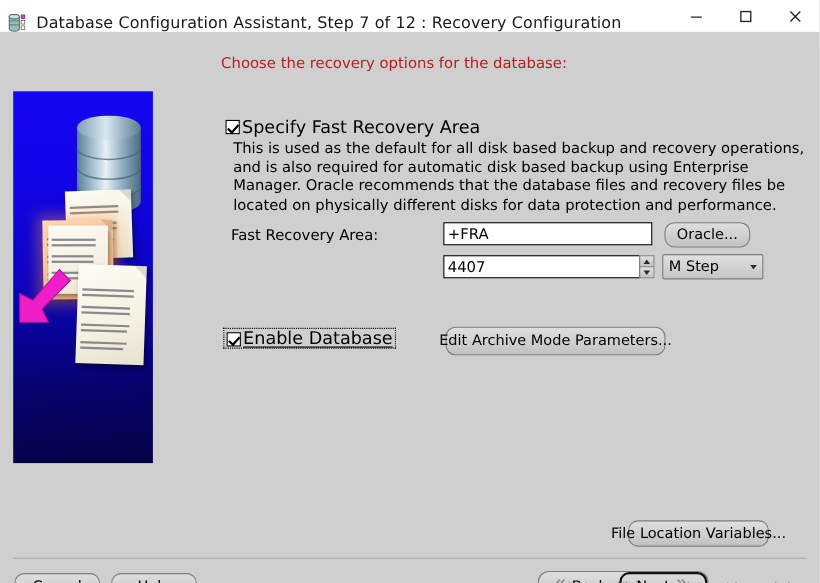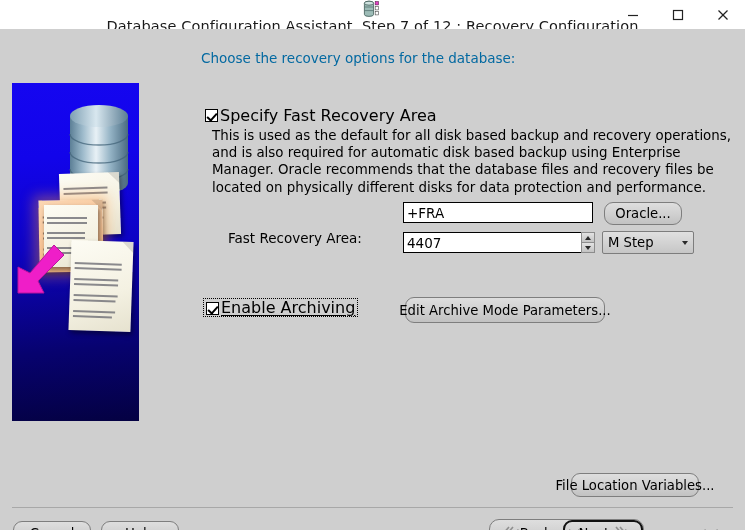--- a/index.html
+++ b/index.html
@@ -15,21 +15,21 @@
     position: relative;
     width: 745px; height: 530px;
     background: #cfcfcf;
   }
 
   
   #titlebar {
     position: absolute; left: 0; top: 0;
     width: 745px; height: 42px;
     background: #ffffff;
-    display: flex; align-items: center; flex-direction: column;
+    display: flex; align-items: center;
   }
   #title-icon {
     width: 18px; height: 18px;
     margin-left: 7px; margin-right: 8px;
     position: relative; flex: none;
   }
   #title-text {
     font-size: 14.5px;
     color: #1a1a1a;
     white-space: nowrap;
@@ -82,21 +82,21 @@
     border-left: 11px solid transparent;
     border-top: 11px solid rgba(0,0,0,0.12);
   }
   #illus .arrow { position: absolute; left: 2px; top: 160px; }
 
   
   #content { position: absolute; left: 200px; top: 0; width: 545px; height: 501px; }
 
   #intro {
     position: absolute; left: 1px; top: 21px;
-    font-size: 13.5px; color: #0369a1;
+    font-size: 13.5px; color: #b91c1c;
     white-space: nowrap;
   }
 
   .chk-row { display: flex; align-items: flex-start; }
   .chkbox {
     width: 13px; height: 13px; flex: none;
     background: #ffffff;
     border: 1px solid #000000;
     position: relative;
     margin-top: 1px;
@@ -119,21 +119,21 @@
     width: 520px;
     font-size: 13.4px; color: #000;
     line-height: 17.2px;
   }
 
   .field-label {
     position: absolute;
     font-size: 13.5px; color: #000;
     white-space: nowrap;
   }
-  #lbl-fra   { left: 28px; top: 177px; margin-top: 24px; }
+  #lbl-fra   { left: 10px; top: 177px; }
   #lbl-fras  { left: 12px; top: 207px; }
 
   .tinput {
     position: absolute;
     background: #ffffff;
     border: 1px solid #000000;
     font-family: "DejaVu Sans", "Liberation Sans", sans-serif;
     font-size: 13.5px;
     color: #000;
     padding: 0 3px;
@@ -397,21 +397,21 @@
         </div>
       </div>
 
       <div id="combo">
         <span class="cval">M Step</span>
         <span class="tri-dn"></span>
       </div>
 
       <div id="arch-row" class="chk-row">
         <span class="chkbox"></span>
-        <span class="chk-label">Enable Archiving</span>
+        <span class="chk-label">Enable Database</span>
       </div>
 
       <div class="btn" id="btn-editarch">Edit Archive Mode Parameters...</div>
 
       <div class="btn" id="btn-flv">File Location Variables...</div>
     </div>
 
     <div id="divider"></div>
 
     <div class="btn" id="btn-cancel">Cancel</div>

